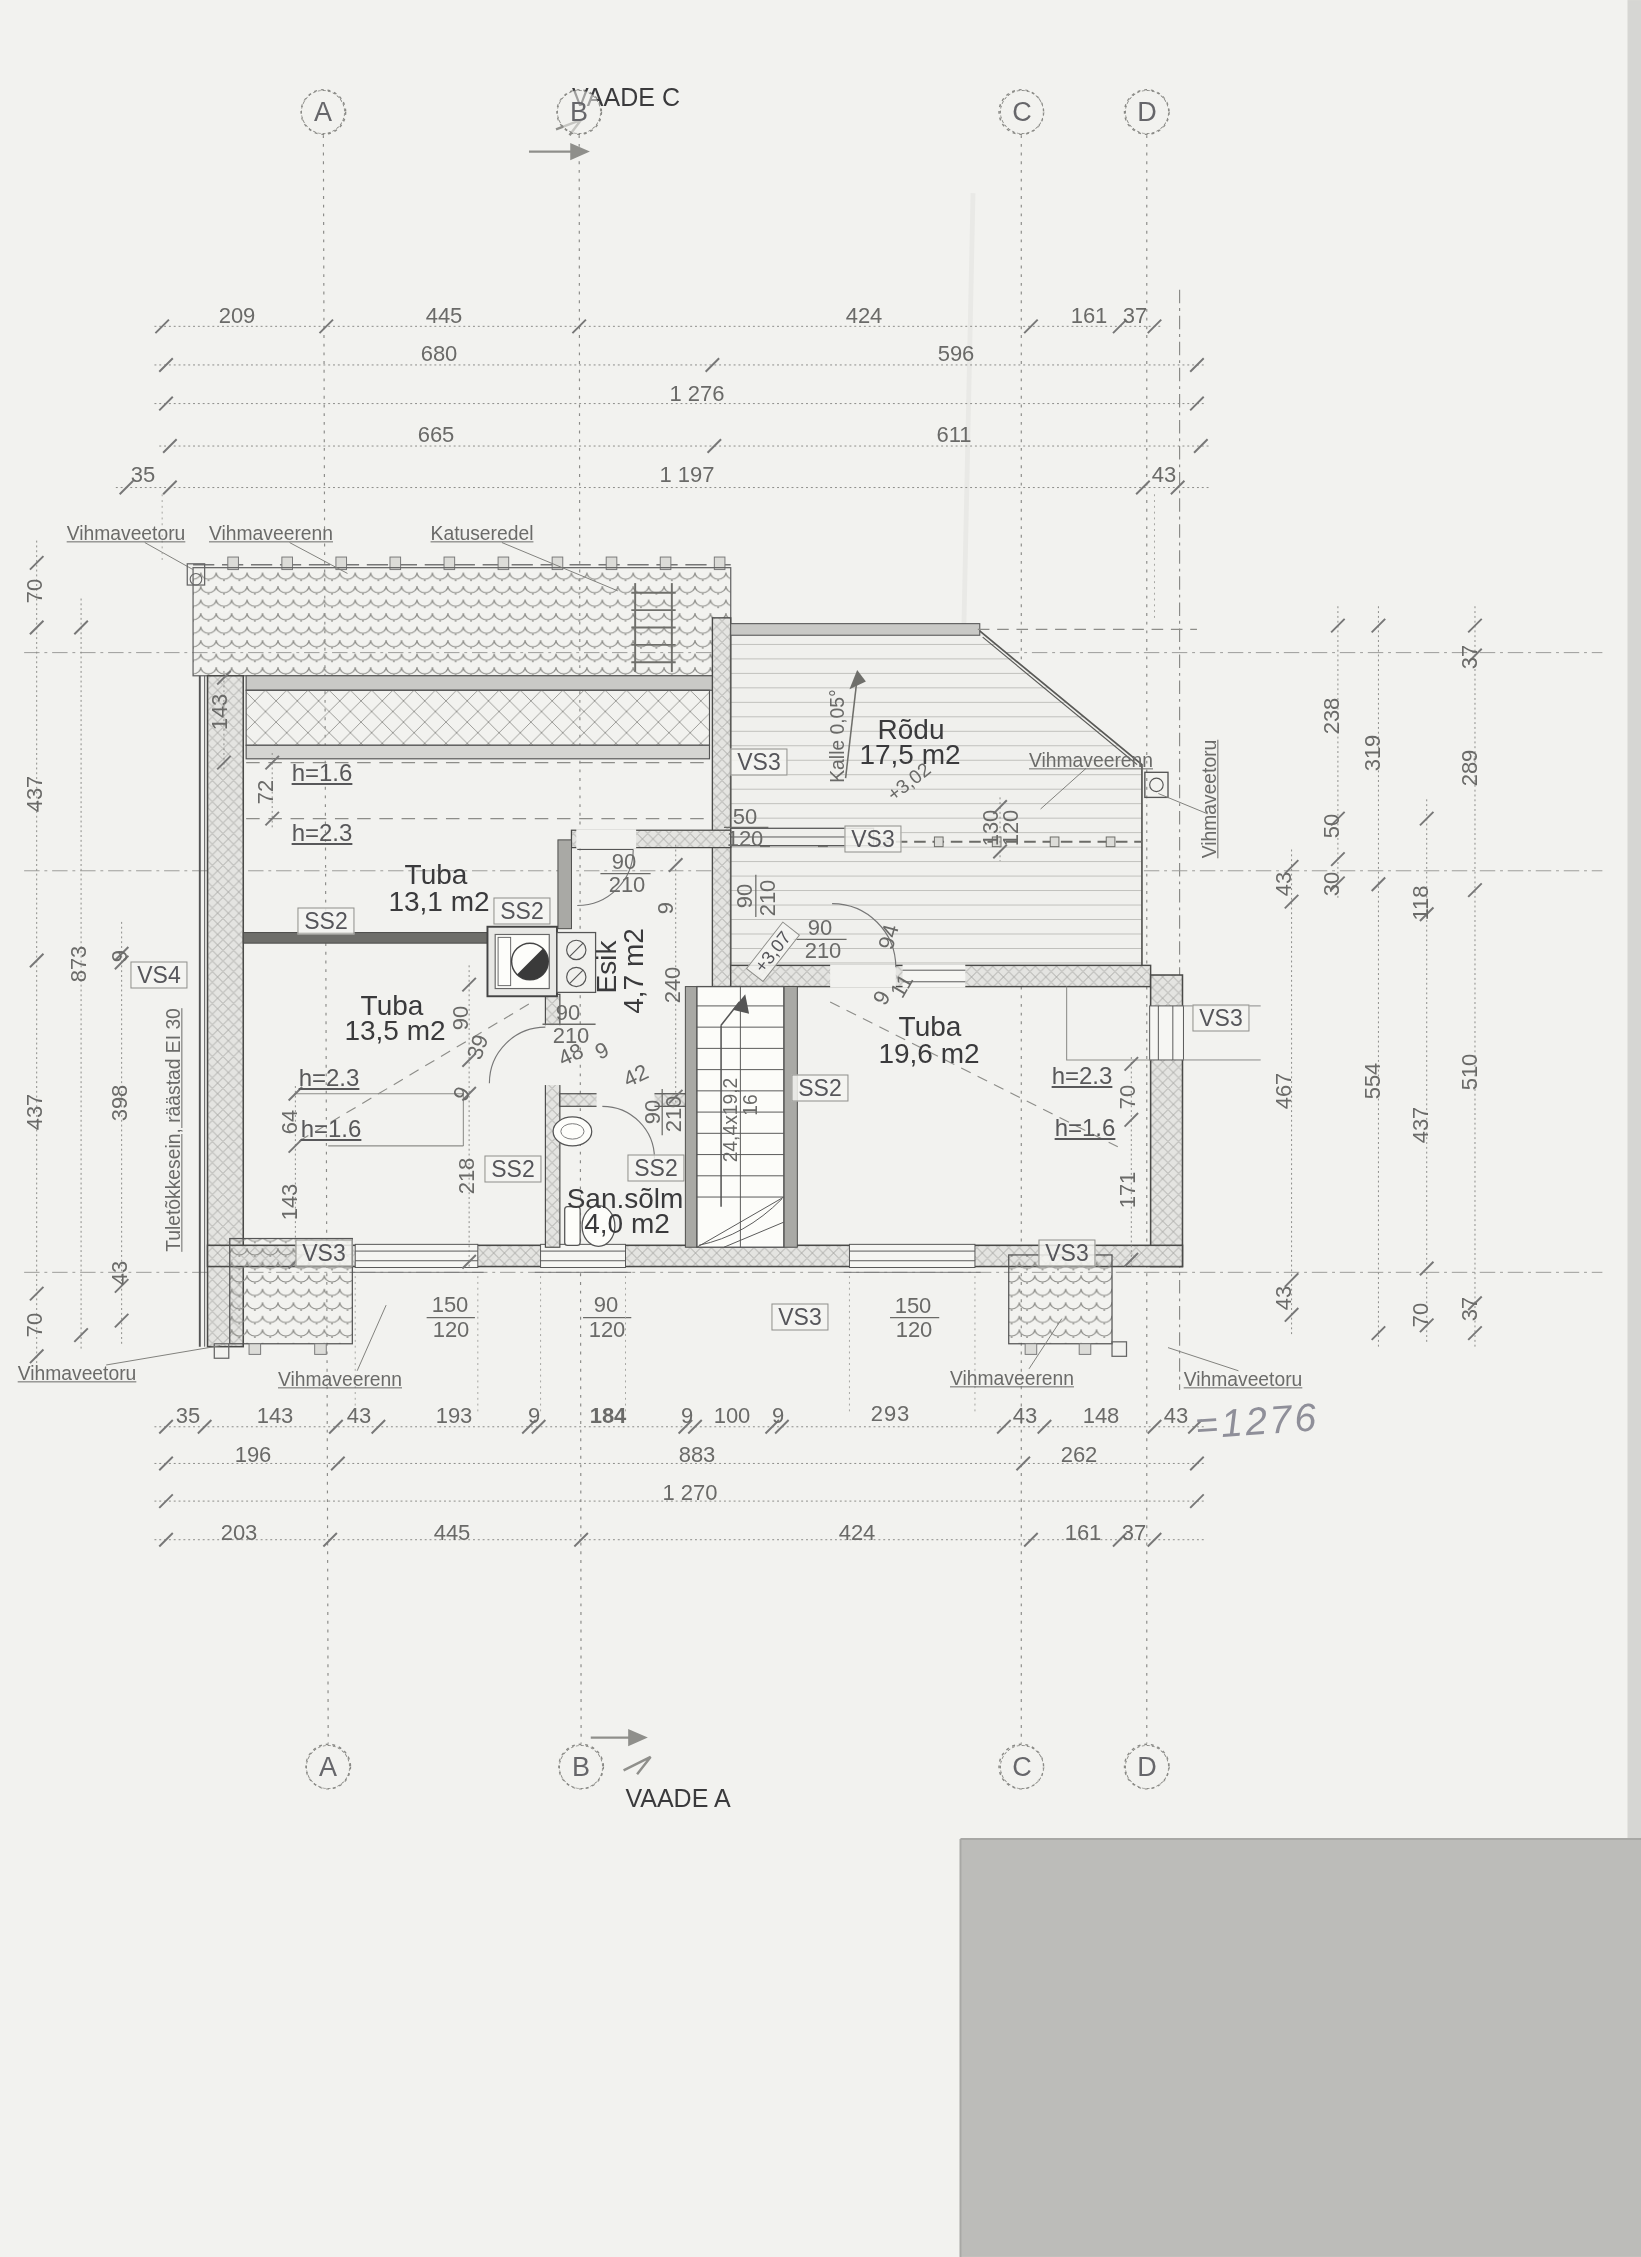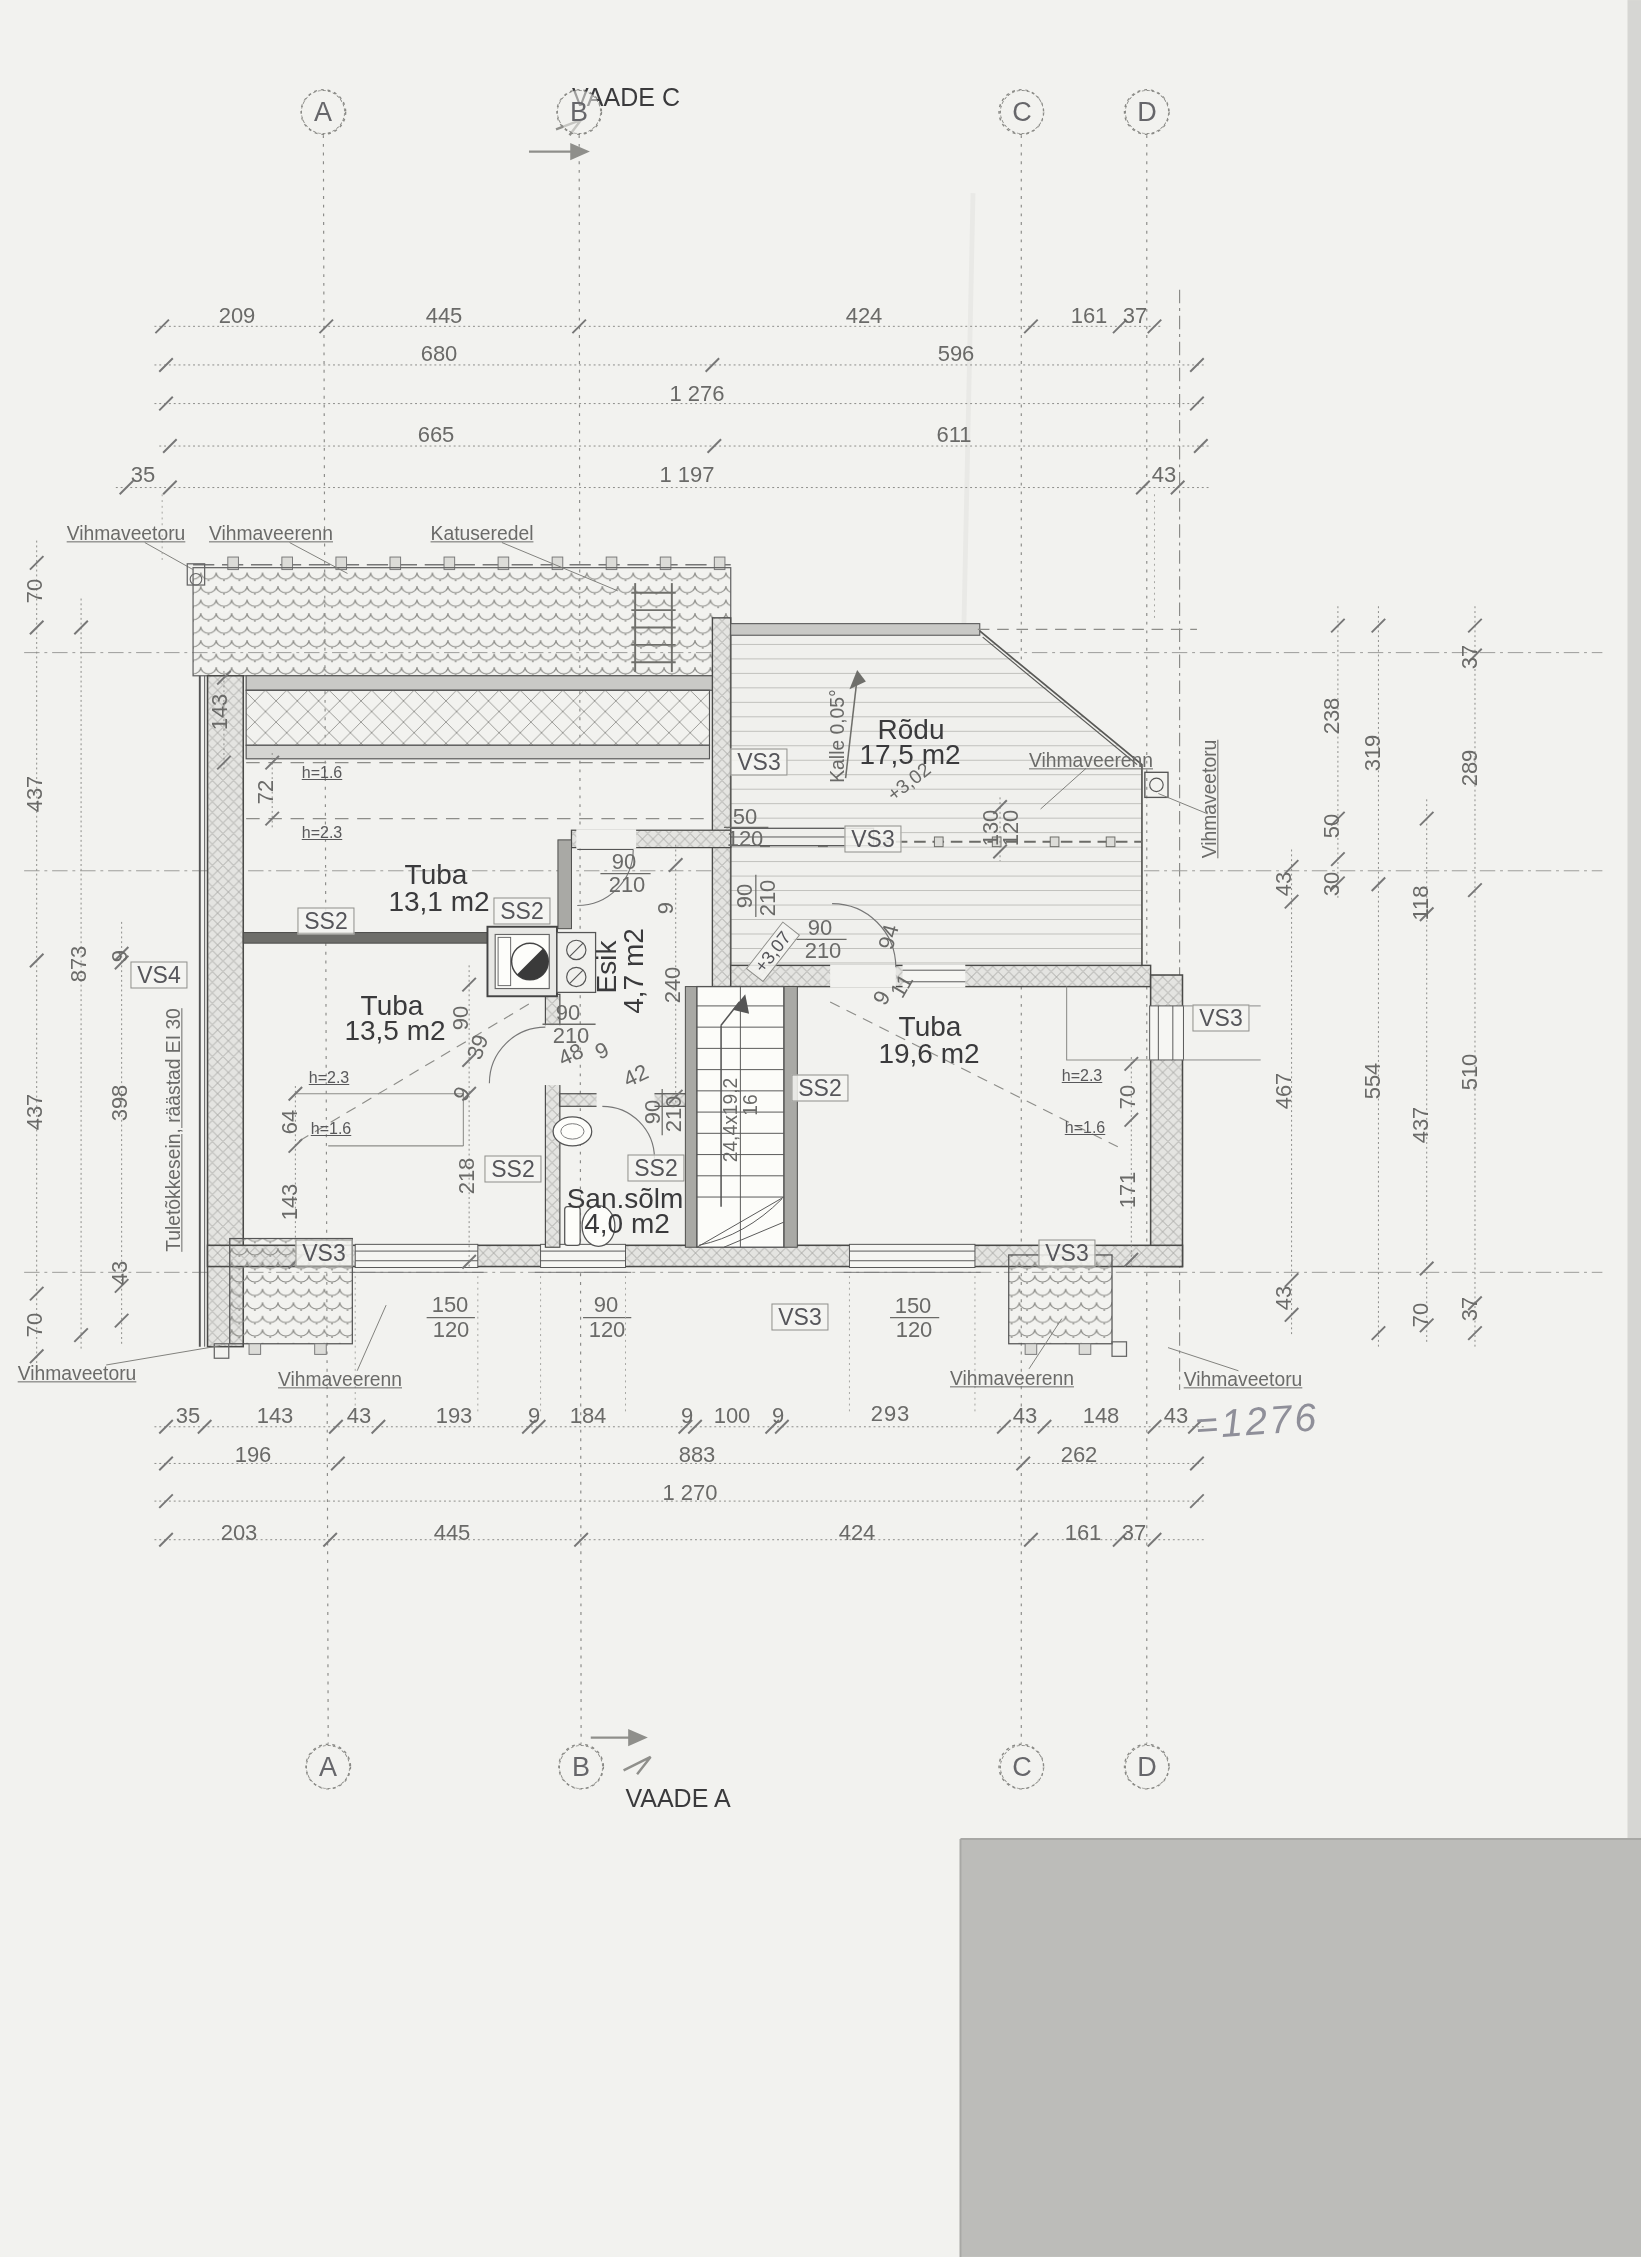--- a/index.html
+++ b/index.html
@@ -6,21 +6,21 @@
   #page{position:relative;width:1641px;height:2257px;background:#f2f2ef;overflow:hidden;
         font-family:"Liberation Sans","DejaVu Sans",sans-serif;}
   #drawing{position:absolute;left:0;top:0;}
   #labels{position:absolute;left:0;top:0;width:1641px;height:2257px;}
   .lbl{position:absolute;white-space:nowrap;color:#5c5c5e;font-size:22px;line-height:1;
        transform:translate(-50%,-50%);}
   .dim{color:#6a6a68;}
   .room{color:#3a3a3c;font-size:28px;}
   .tag{border:1.4px solid #8e8e8a;padding:1px 5.8px;background:rgba(244,244,241,.85);color:#55555a;font-size:23px;}
   .note{color:#6b6b69;font-size:19.3px;text-decoration:underline;}
-  .h{color:#58585a;font-size:16px;text-decoration:underline;}
+  .h{color:#58585a;font-size:24px;text-decoration:underline;}
   .axis{width:42px;height:42px;border:1.9px dashed #8a8a86;border-radius:50%;
         display:flex;align-items:center;justify-content:center;font-size:27px;color:#66666a;
         background:rgba(242,242,239,.55);}
   .hand{font-style:italic;color:#8f8f99;font-size:39px;letter-spacing:2.9px;}
 </style>
 </head>
 <body>
 
 <div id="page">
   <svg id="drawing" width="1641" height="2257" viewBox="0 0 1700 2338" xmlns="http://www.w3.org/2000/svg">
@@ -430,21 +430,21 @@
       <div class="lbl dim" style="left: 436px; top: 435px; transform: translate(-50%, -50%) rotate(0deg);">665</div>
       <div class="lbl dim" style="left: 954px; top: 435px; transform: translate(-50%, -50%) rotate(0deg);">611</div>
       <div class="lbl dim" style="left: 143px; top: 475px; transform: translate(-50%, -50%) rotate(0deg);">35</div>
       <div class="lbl dim" style="left: 687px; top: 475px; transform: translate(-50%, -50%) rotate(0deg);">1 197</div>
       <div class="lbl dim" style="left: 1164px; top: 475px; transform: translate(-50%, -50%) rotate(0deg);">43</div>
       <div class="lbl dim" style="left: 188px; top: 1416px; transform: translate(-50%, -50%) rotate(0deg);">35</div>
       <div class="lbl dim" style="left: 275px; top: 1416px; transform: translate(-50%, -50%) rotate(0deg);">143</div>
       <div class="lbl dim" style="left: 359px; top: 1416px; transform: translate(-50%, -50%) rotate(0deg);">43</div>
       <div class="lbl dim" style="left: 454px; top: 1416px; transform: translate(-50%, -50%) rotate(0deg);">193</div>
       <div class="lbl dim" style="left: 534px; top: 1416px; transform: translate(-50%, -50%) rotate(0deg);">9</div>
-      <div class="lbl dim" style="left: 588px; top: 1416px; transform: translate(-50%, -50%) rotate(0deg);">184</div>
+      <div class="lbl dim" style="left: 608px; top: 1416px; transform: translate(-50%, -50%) rotate(0deg); font-weight: bold;">184</div>
       <div class="lbl dim" style="left: 687px; top: 1416px; transform: translate(-50%, -50%) rotate(0deg);">9</div>
       <div class="lbl dim" style="left: 732px; top: 1416px; transform: translate(-50%, -50%) rotate(0deg);">100</div>
       <div class="lbl dim" style="left: 778px; top: 1416px; transform: translate(-50%, -50%) rotate(0deg);">9</div>
       <div class="lbl dim" style="left: 890px; top: 1416px; transform: translate(-50%, -50%) rotate(0deg); font-family: Liberation Mono, monospace;">293</div>
       <div class="lbl dim" style="left: 1025px; top: 1416px; transform: translate(-50%, -50%) rotate(0deg);">43</div>
       <div class="lbl dim" style="left: 1101px; top: 1416px; transform: translate(-50%, -50%) rotate(0deg);">148</div>
       <div class="lbl dim" style="left: 1176px; top: 1416px; transform: translate(-50%, -50%) rotate(0deg);">43</div>
       <div class="lbl dim" style="left: 253px; top: 1455px; transform: translate(-50%, -50%) rotate(0deg);">196</div>
       <div class="lbl dim" style="left: 697px; top: 1455px; transform: translate(-50%, -50%) rotate(0deg);">883</div>
       <div class="lbl dim" style="left: 1079px; top: 1455px; transform: translate(-50%, -50%) rotate(0deg);">262</div>

